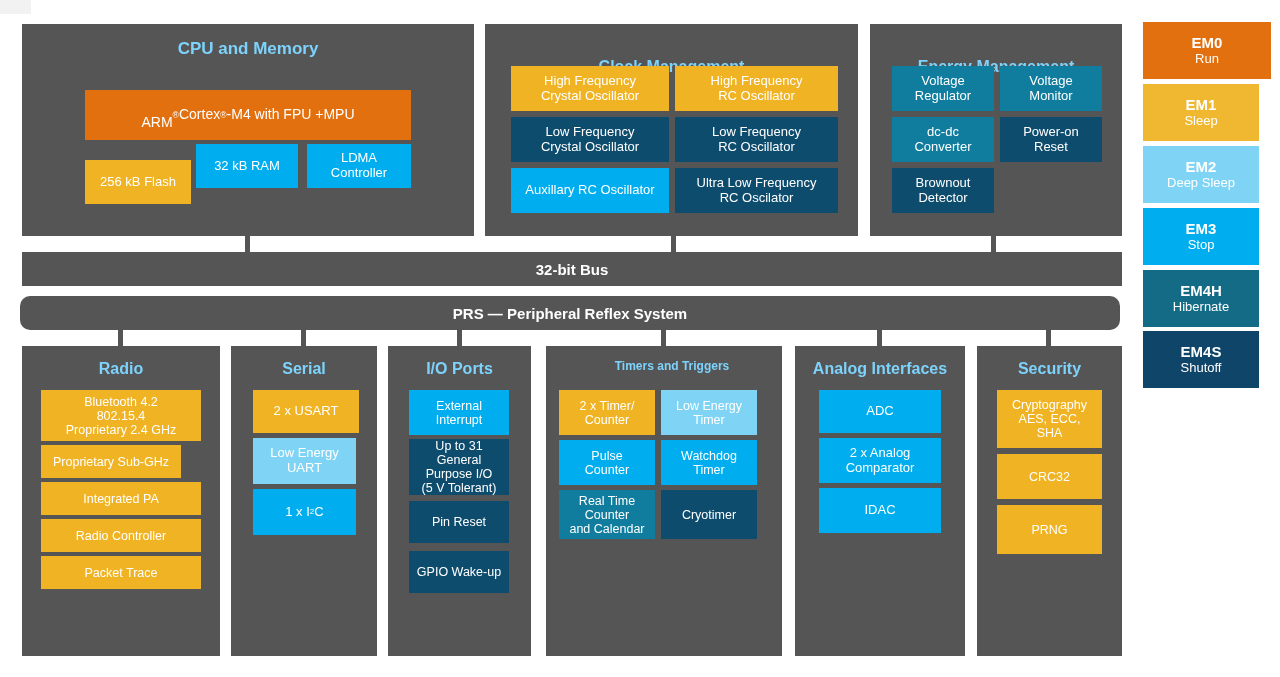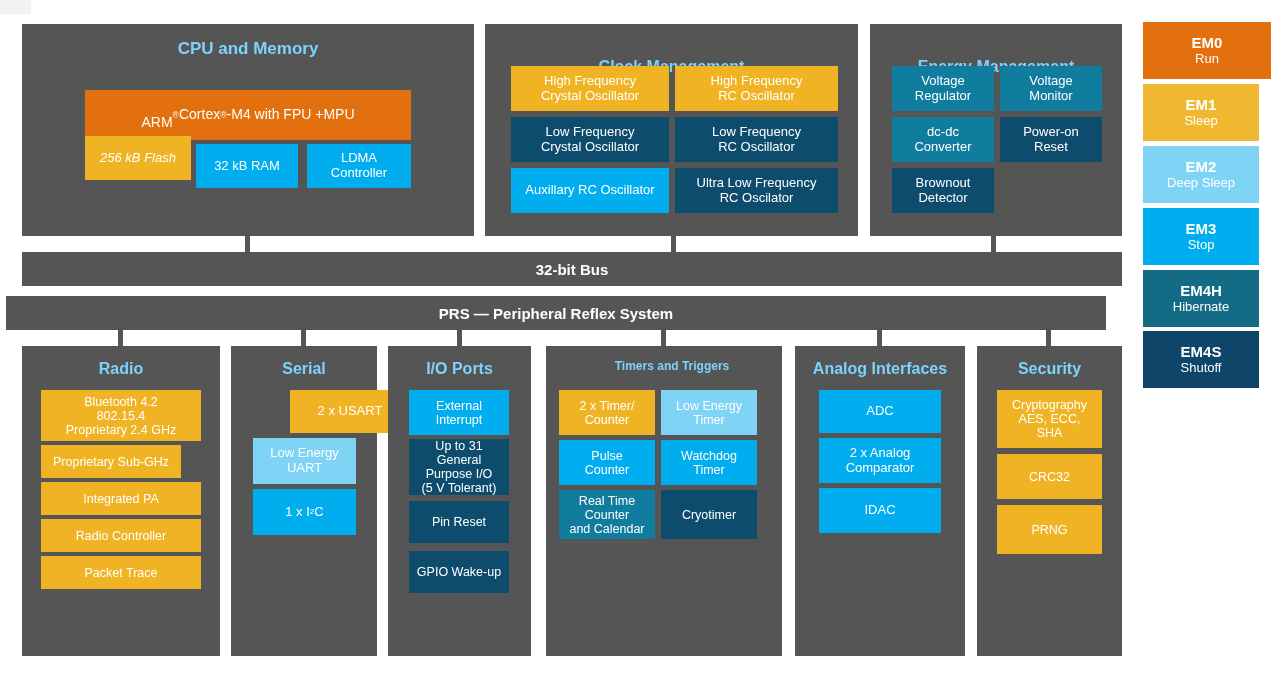--- a/index.html
+++ b/index.html
@@ -91,21 +91,21 @@
 
 <div id="stage">
 
   <div class="corner-swatch" style="left:0px; top:0px; width:31px; height:14px;"></div>
 
   <div class="panel" style="left:22px; top:24px; width:452px; height:212px;">
     <div class="panel-title" style="position:absolute; top:16px; font-size:17px;">CPU and Memory</div>
     <div class="blk c-orange" style="left:63px; top:66px; width:326px; height:50px; font-size:14px;">
       ARM<sup>®</sup> Cortex<sup>®</sup>-M4 with FPU +MPU
     </div>
-    <div class="blk c-amber" style="left:63px; top:112px; width:106px; height:44px; font-size:13px;font-style:italic;">256 kB Flash</div>
+    <div class="blk c-amber" style="left:63px; top:136px; width:106px; height:44px; font-size:13px;">256 kB Flash</div>
     <div class="blk c-cyan" style="left:174px; top:120px; width:102px; height:44px; font-size:13px;">32 kB RAM</div>
     <div class="blk c-cyan" style="left:285px; top:120px; width:104px; height:44px; font-size:13px;">LDMA
 Controller</div>
   </div>
 
   <div class="panel" style="left:485px; top:24px; width:373px; height:212px;">
     <div class="panel-title" style="position:absolute; top:34px; font-size:16px;">Clock Management</div>
     <div class="blk c-amber" style="left:26px; top:42px; width:158px; height:45px; font-size:13px;">High Frequency
 Crystal Oscillator</div>
     <div class="blk c-amber" style="left:190px; top:42px; width:163px; height:45px; font-size:13px;">High Frequency
@@ -132,21 +132,21 @@
     <div class="blk c-navy" style="left:22px; top:144px; width:102px; height:45px; font-size:13px;">Brownout
 Detector</div>
   </div>
 
   <div class="stub" style="left:245px; top:236px; width:5px; height:16px;"></div>
   <div class="stub" style="left:671px; top:236px; width:5px; height:16px;"></div>
   <div class="stub" style="left:991px; top:236px; width:5px; height:16px;"></div>
 
   <div class="bar" style="left:22px; top:252px; width:1100px; height:34px; font-size:15px;">32-bit Bus</div>
 
-  <div class="bar" style="left:6px; top:296px; width:1100px; height:34px; font-size:15px;">PRS — Peripheral Reflex System</div>
+  <div class="bar" style="left:20px; top:296px; width:1100px; height:34px; font-size:15px;border-radius:10px;">PRS — Peripheral Reflex System</div>
 
   <div class="stub" style="left:118px; top:330px; width:5px; height:16px;"></div>
   <div class="stub" style="left:301px; top:330px; width:5px; height:16px;"></div>
   <div class="stub" style="left:457px; top:330px; width:5px; height:16px;"></div>
   <div class="stub" style="left:661px; top:330px; width:5px; height:16px;"></div>
   <div class="stub" style="left:877px; top:330px; width:5px; height:16px;"></div>
   <div class="stub" style="left:1046px; top:330px; width:5px; height:16px;"></div>
 
   <div class="panel" style="left:22px; top:346px; width:198px; height:310px;">
     <div class="panel-title" style="position:absolute; top:14px; font-size:16px;">Radio</div>
@@ -154,21 +154,21 @@
 802.15.4
 Proprietary 2.4 GHz</div>
     <div class="blk c-amber" style="left:19px; top:99px; width:140px; height:33px; font-size:12.5px;">Proprietary Sub-GHz</div>
     <div class="blk c-amber" style="left:19px; top:136px; width:160px; height:33px; font-size:12.5px;">Integrated PA</div>
     <div class="blk c-amber" style="left:19px; top:173px; width:160px; height:33px; font-size:12.5px;">Radio Controller</div>
     <div class="blk c-amber" style="left:19px; top:210px; width:160px; height:33px; font-size:12.5px;">Packet Trace</div>
   </div>
 
   <div class="panel" style="left:231px; top:346px; width:146px; height:310px;">
     <div class="panel-title" style="position:absolute; top:14px; font-size:16px;">Serial</div>
-    <div class="blk c-amber" style="left:22px; top:44px; width:120px; height:43px; font-size:13px;margin-left:37px;">2 x USART</div>
+    <div class="blk c-amber" style="left:22px; top:44px; width:106px; height:43px; font-size:13px;">2 x USART</div>
     <div class="blk c-sky" style="left:22px; top:92px; width:103px; height:46px; font-size:13px;">Low Energy
 UART</div>
     <div class="blk c-cyan" style="left:22px; top:143px; width:103px; height:46px; font-size:13px;">1 x I<sup>2</sup>C</div>
   </div>
 
   <div class="panel" style="left:388px; top:346px; width:143px; height:310px;">
     <div class="panel-title" style="position:absolute; top:14px; font-size:16px;">I/O Ports</div>
     <div class="blk c-cyan" style="left:21px; top:44px; width:100px; height:45px; font-size:12.5px;">External
 Interrupt</div>
     <div class="blk c-navy" style="left:21px; top:93px; width:100px; height:56px; font-size:12.5px;">Up to 31 General

